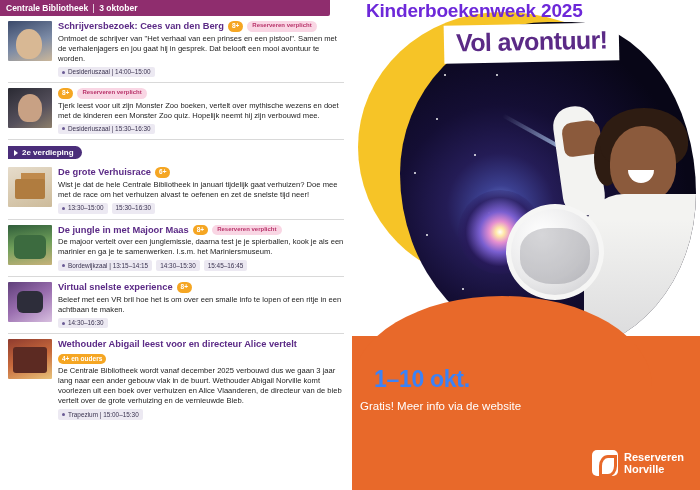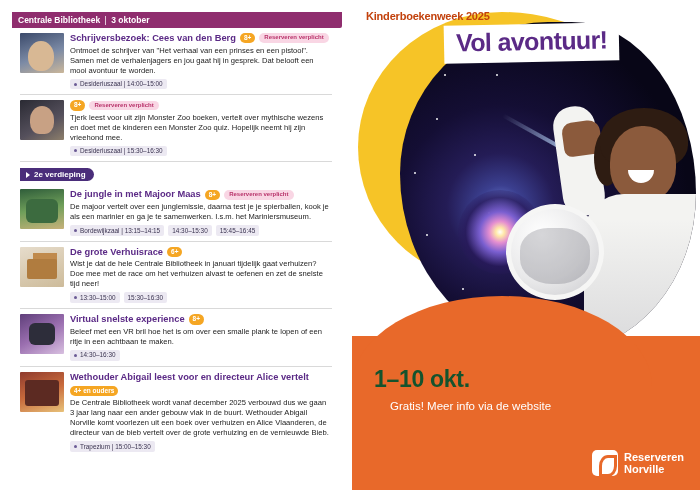--- a/index.html
+++ b/index.html
@@ -11,21 +11,21 @@
     overflow: hidden;
     position: relative;
   }
   .page { position: relative; width: 700px; height: 490px; display: flex; }
 
   
   .left {
     width: 352px; height: 490px;
     background: #ffffff;
     position: relative;
-    padding: 12px;
+    padding: 0;
   }
   .loc-header {
     height: 16px;
     background: #8f2d6e;
     color: #ffffff;
     font-size: 8.5px;
     font-weight: bold;
     display: flex;
     align-items: center;
     padding: 0 6px;
@@ -69,21 +69,20 @@
   .thumb {
     width: 44px; height: 40px;
     flex: 0 0 44px;
     border-radius: 1px;
     position: relative;
     overflow: hidden;
   }
   .ev-body { flex: 1 1 auto; min-width: 0; }
   .ev-title-row {
     display: flex;
-    align-items: center;
     flex-wrap: wrap;
     gap: 4px;
     margin-bottom: 2px;
   }
   .ev-title {
     font-size: 9.3px;
     font-weight: bold;
     color: #5b2a86;
     line-height: 1.15;
   }
@@ -150,24 +149,24 @@
 
   
   .right {
     width: 348px; height: 490px;
     position: relative;
     background: #ffffff;
     overflow: hidden;
   }
   .kbw-title {
     position: absolute;
-    top: 10px; left: 14px;
-    font-size: 11px;
-    font-weight: bold;
-    color: #c2410c;
+    top: 0px; left: 14px;
+    font-size: 19px;
+    font-weight: bold;
+    color: #6d28d9;
     letter-spacing: -0.2px;
     white-space: nowrap;
   }
   .blob-yellow {
     position: absolute;
     left: 6px; top: 12px;
     width: 300px; height: 270px;
     background: #f6c427;
     border-radius: 48% 52% 55% 45% / 50% 45% 55% 50%;
   }
@@ -291,26 +290,26 @@
     left: 0; top: -40px;
     width: 300px; height: 90px;
     background: #e8692a;
     border-radius: 50% 50% 0 0 / 100% 100% 0 0;
   }
   .dates {
     position: absolute;
     left: 22px; top: 366px;
     font-size: 23px;
     font-weight: bold;
-    color: #14532d;
+    color: #3b82f6;
     letter-spacing: -0.3px;
   }
   .sub {
     position: absolute;
-    left: 38px; top: 398px;
+    left: 8px; top: 398px;
     width: 200px;
     font-size: 11.5px;
     color: #ffffff;
     line-height: 1.55;
   }
   .headline-box {
     position: absolute;
     left: 92px; top: 24px;
     background: #ffffff;
     padding: 4px 12px 6px 12px;
@@ -388,34 +387,55 @@
       </div>
 
       
       <div class="event">
         <div class="thumb t2"></div>
         <div class="ev-body">
           <div class="ev-title-row">
             <span class="badge-age">8+</span>
             <span class="badge-res">Reserveren verplicht</span>
           </div>
-          <div class="ev-desc">Tjerk leest voor uit zijn Monster Zoo boeken, vertelt over mythische wezens en doet met de kinderen een Monster Zoo quiz. Hopelijk neemt hij zijn vrieehond mee.</div>
+          <div class="ev-desc">Tjerk leest voor uit zijn Monster Zoo boeken, vertelt over mythische wezens en doet met de kinderen een Monster Zoo quiz. Hopelijk neemt hij zijn verbouwd mee.</div>
           <div class="ev-meta-row">
             <span class="meta-chip">
                 <i class="dot"></i>
                 <span>Desideriuszaal | 15:30–16:30</span>
               </span>
           </div>
         </div>
       </div>
 
       
       <div class="section-band">
         <span class="tri"></span>
         <span>2e verdieping</span>
+      </div>
+
+      
+      <div class="event">
+        <div class="thumb t4"></div>
+        <div class="ev-body">
+          <div class="ev-title-row">
+            <span class="ev-title">De grote Verhuisrace</span>
+            <span class="badge-age">6+</span>
+          </div>
+          <div class="ev-desc">Wist je dat de hele Centrale Bibliotheek in januari tijdelijk gaat verhuizen? Doe mee met de race om het verhuizen alvast te oefenen en zet de snelste tijd neer!</div>
+          <div class="ev-meta-row">
+            <span class="meta-chip">
+                <i class="dot"></i>
+                <span>13:30–15:00</span>
+              </span>
+            <span class="meta-chip">
+                <span>15:30–16:30</span>
+              </span>
+          </div>
+        </div>
       </div>
 
       
       <div class="event">
         <div class="thumb t3"></div>
         <div class="ev-body">
           <div class="ev-title-row">
             <span class="ev-title">De jungle in met Majoor Maas</span>
             <span class="badge-age">8+</span>
             <span class="badge-res">Reserveren verplicht</span>
@@ -431,48 +451,27 @@
               </span>
             <span class="meta-chip">
                 <span>15:45–16:45</span>
               </span>
           </div>
         </div>
       </div>
 
       
       <div class="event">
-        <div class="thumb t4"></div>
-        <div class="ev-body">
-          <div class="ev-title-row">
-            <span class="ev-title">De grote Verhuisrace</span>
-            <span class="badge-age">6+</span>
-          </div>
-          <div class="ev-desc">Wist je dat de hele Centrale Bibliotheek in januari tijdelijk gaat verhuizen? Doe mee met de race om het verhuizen alvast te oefenen en zet de snelste tijd neer!</div>
-          <div class="ev-meta-row">
-            <span class="meta-chip">
-                <i class="dot"></i>
-                <span>13:30–15:00</span>
-              </span>
-            <span class="meta-chip">
-                <span>15:30–16:30</span>
-              </span>
-          </div>
-        </div>
-      </div>
-
-      
-      <div class="event">
         <div class="thumb t5"></div>
         <div class="ev-body">
           <div class="ev-title-row">
             <span class="ev-title">Virtual snelste experience</span>
             <span class="badge-age">8+</span>
           </div>
-          <div class="ev-desc">Beleef met een VR bril hoe het is om over een smalle plank te lopen of een ritje in een achtbaan te maken.</div>
+          <div class="ev-desc">Beleef met een VR bril hoe het is om over een smalle info te lopen of een ritje in een achtbaan te maken.</div>
           <div class="ev-meta-row">
             <span class="meta-chip">
                 <i class="dot"></i>
                 <span>14:30–16:30</span>
               </span>
           </div>
         </div>
       </div>
 
       

